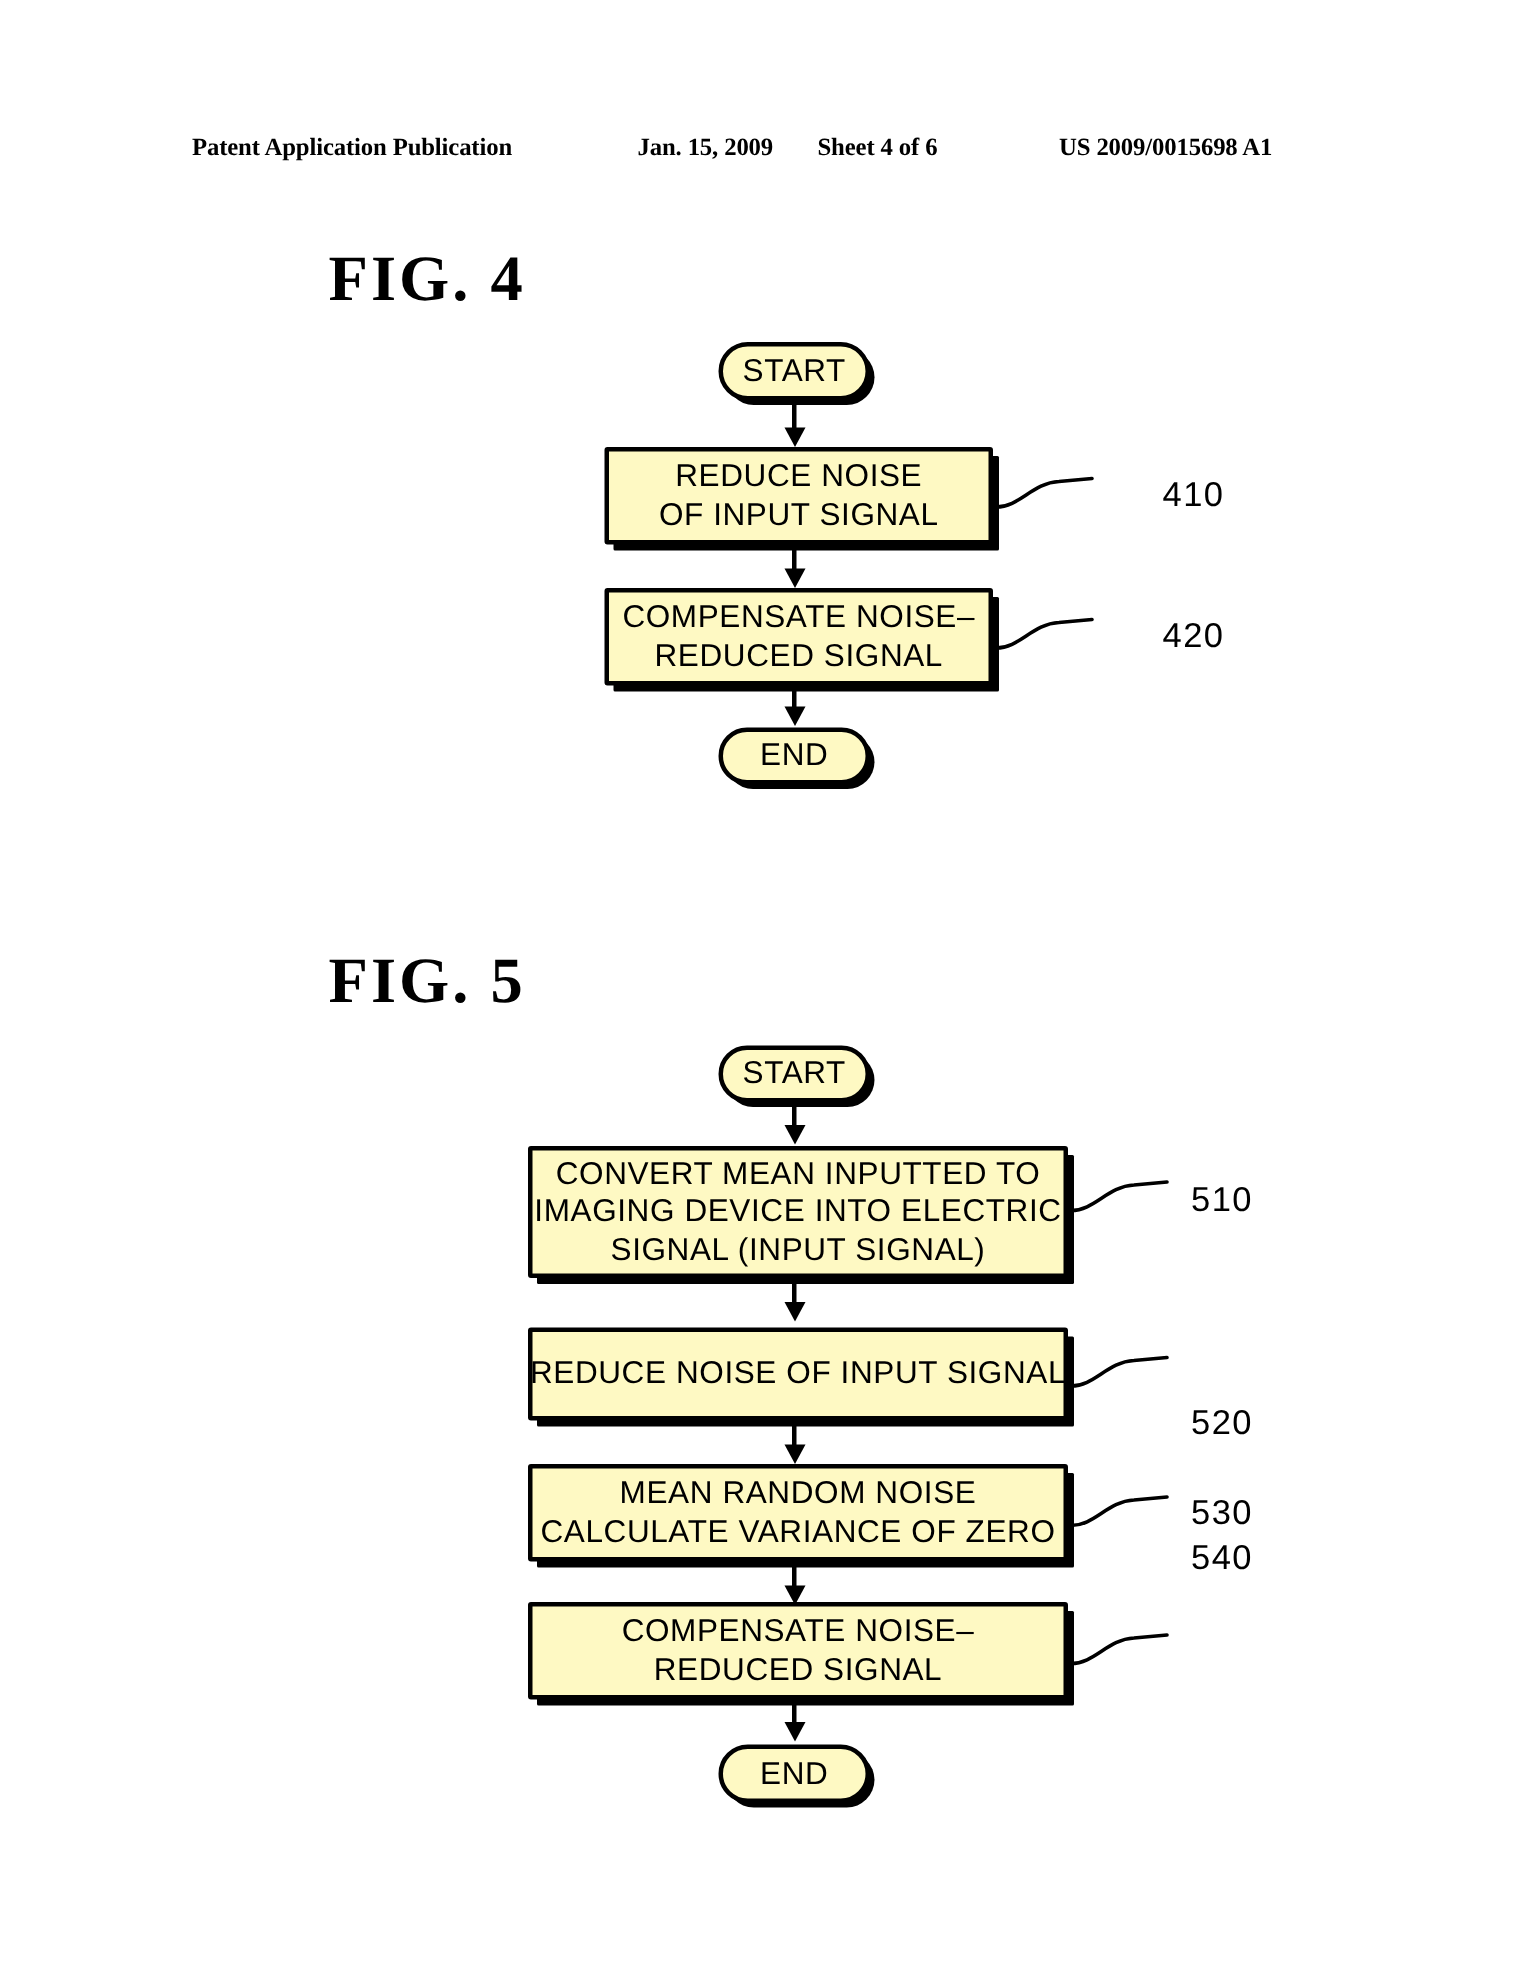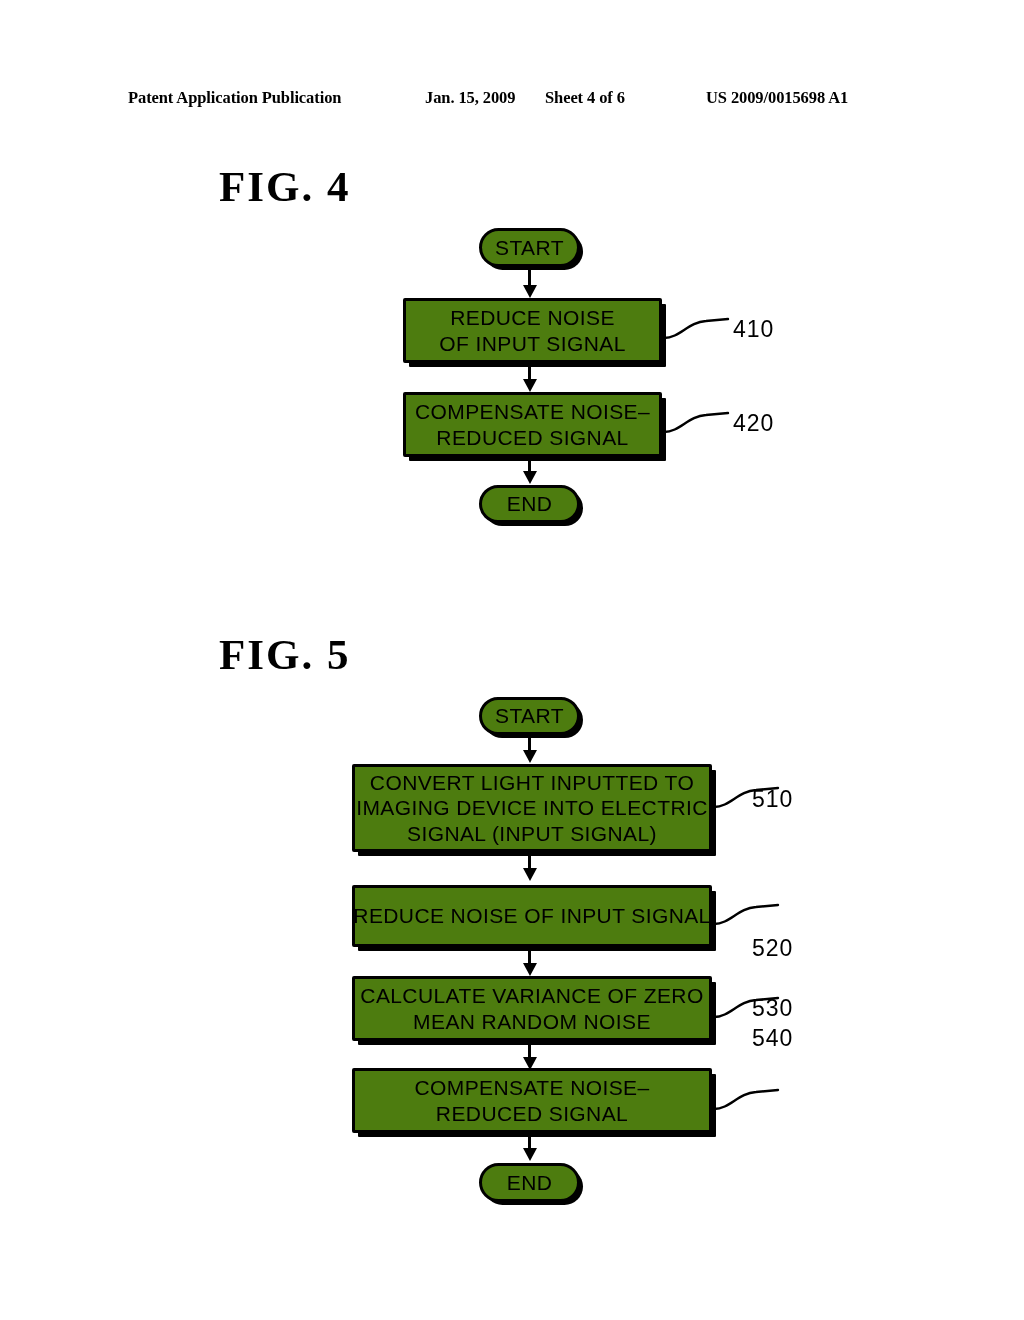--- a/index.html
+++ b/index.html
@@ -46,21 +46,21 @@
   }
   #fig4-title { left: 219px; top: 162px; }
   #fig5-title { left: 219px; top: 630px; }
 
   
   .flow { position: absolute; }
 
   .node {
     position: absolute;
     box-sizing: border-box;
-    background: #4d7c0f;
+    background: #fef9c3;
     border: 3px solid #000000;
     display: flex;
     align-items: center;
     justify-content: center;
     text-align: center;
     font-family: "Liberation Sans", sans-serif;
     font-size: 21px;
     line-height: 1.22;
     letter-spacing: 0.4px;
     color: #000000;
@@ -93,20 +93,21 @@
 
   
   .leader { position: absolute; }
   .ref-num {
     position: absolute;
     font-family: "Liberation Sans", sans-serif;
     font-size: 23px;
     letter-spacing: 1px;
     white-space: nowrap;
     color: #000000;
+    margin-left: 42px;
   }
 </style>
 </head>
 <body>
 
 <div class="page-header">
   <span class="hdr-pub">Patent Application Publication</span>
   <span class="hdr-date">Jan. 15, 2009</span>
   <span class="hdr-sheet">Sheet 4 of 6</span>
   <span class="hdr-num">US 2009/0015698 A1</span>
@@ -168,21 +169,21 @@
     <span class="lines">
       <span>START</span>
     </span>
   </div>
 
   <div class="connector" style="left:528px; top:735px; height:16px;"></div>
   <div class="arrowhead" style="left:523px; top:750px;"></div>
 
   <div class="node process" style="left:352px; top:764px; width:360px; height:88px;">
     <span class="lines">
-      <span>CONVERT LIGHT INPUTTED TO</span>
+      <span>CONVERT MEAN INPUTTED TO</span>
       <span>IMAGING DEVICE INTO ELECTRIC</span>
       <span>SIGNAL (INPUT SIGNAL)</span>
     </span>
   </div>
   <svg class="leader" style="left:712px; top:781px;" width="70" height="30" viewBox="0 0 70 30">
     <path d="M2 26 C 18 26, 26 10, 44 9 L 66 7" fill="none" stroke="#000" stroke-width="2.4" stroke-linecap="round"></path>
   </svg>
   <div class="ref-num" style="left:752px; top:786px;">510</div>
 
   <div class="connector" style="left:528px; top:855px; height:14px;"></div>
@@ -196,22 +197,22 @@
   <svg class="leader" style="left:712px; top:898px;" width="70" height="30" viewBox="0 0 70 30">
     <path d="M2 26 C 18 26, 26 10, 44 9 L 66 7" fill="none" stroke="#000" stroke-width="2.4" stroke-linecap="round"></path>
   </svg>
   <div class="ref-num" style="left:752px; top:935px;">520</div>
 
   <div class="connector" style="left:528px; top:950px; height:14px;"></div>
   <div class="arrowhead" style="left:523px; top:963px;"></div>
 
   <div class="node process" style="left:352px; top:976px; width:360px; height:65px;">
     <span class="lines">
+      <span>MEAN RANDOM NOISE</span>
       <span>CALCULATE VARIANCE OF ZERO</span>
-      <span>MEAN RANDOM NOISE</span>
     </span>
   </div>
   <svg class="leader" style="left:712px; top:991px;" width="70" height="30" viewBox="0 0 70 30">
     <path d="M2 26 C 18 26, 26 10, 44 9 L 66 7" fill="none" stroke="#000" stroke-width="2.4" stroke-linecap="round"></path>
   </svg>
   <div class="ref-num" style="left:752px; top:995px;">530</div>
 
   <div class="connector" style="left:528px; top:1044px; height:14px;"></div>
   <div class="arrowhead" style="left:523px; top:1057px;"></div>
 

